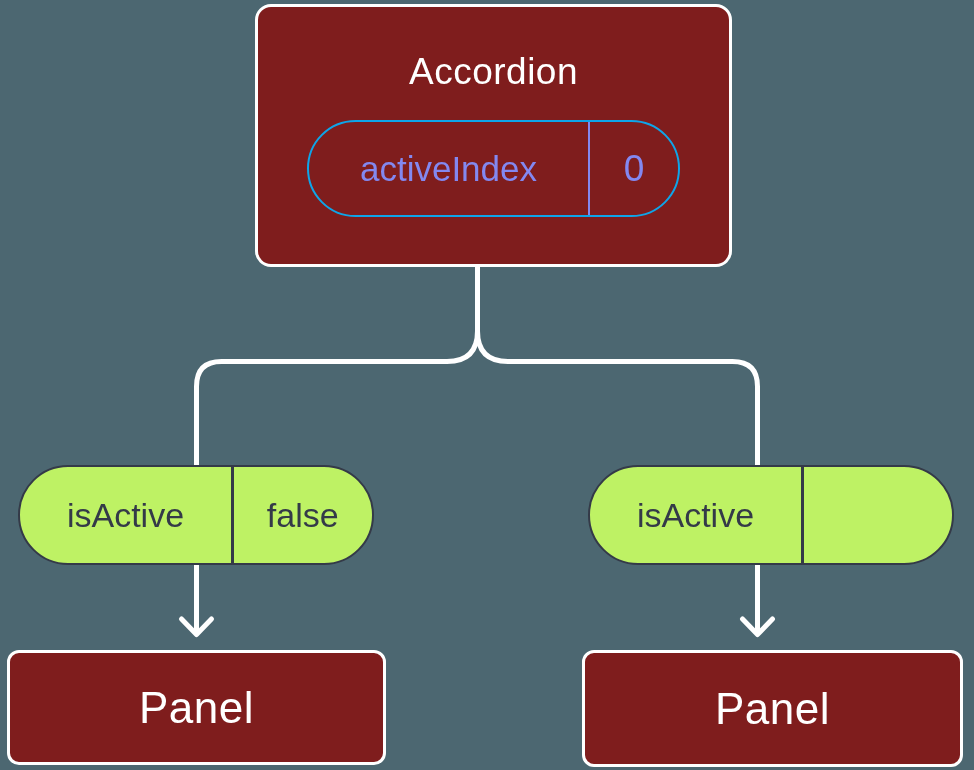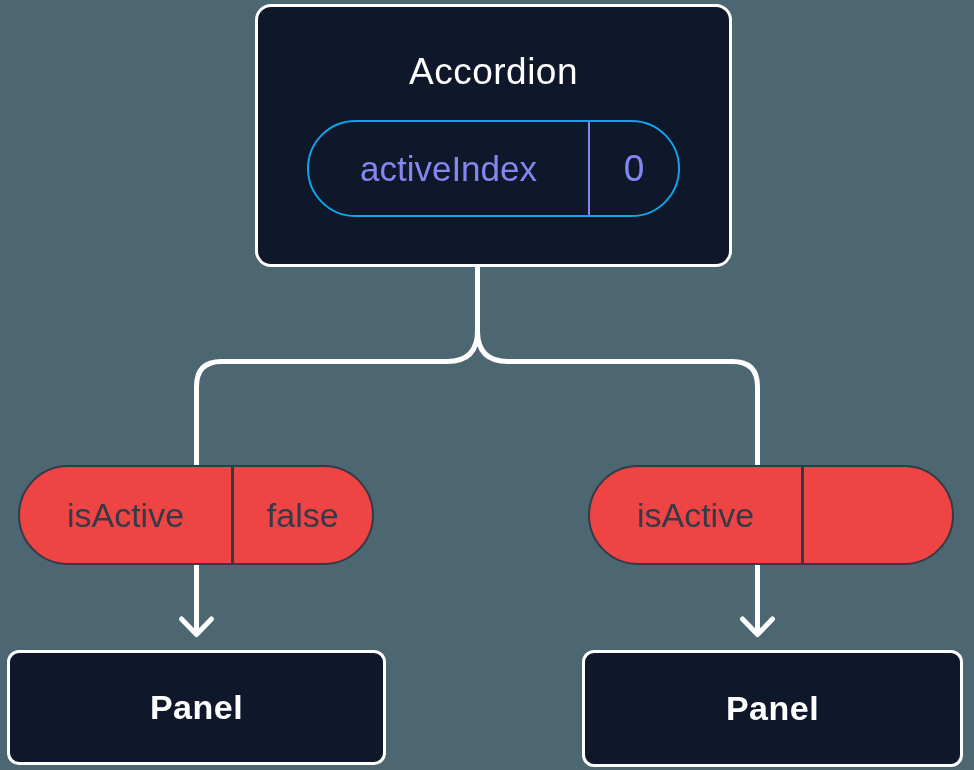--- a/index.html
+++ b/index.html
@@ -23,21 +23,21 @@
   }
   svg.connectors path {
     fill: none;
     stroke: #ffffff;
     stroke-width: 5;
     stroke-linecap: round;
     stroke-linejoin: round;
   }
   .node {
     position: absolute;
-    background: #0f172a;
+    background: #7f1d1d;
     border: 3px solid #ffffff;
     box-sizing: border-box;
     z-index: 2;
     display: flex;
     align-items: center;
     justify-content: center;
   }
   .accordion-node {
     left: 255px; top: 4px;
     width: 477px; height: 263px;
@@ -79,21 +79,21 @@
     display: flex; align-items: center; justify-content: center;
     color: #8388f0;
     font-size: 37px;
     font-weight: 400;
   }
   .prop-pill {
     position: absolute;
     top: 465px;
     height: 100px;
     box-sizing: border-box;
-    background: #ef4444;
+    background: #bef264;
     border: 2.5px solid #343a48;
     border-radius: 50px;
     display: flex;
     align-items: stretch;
     overflow: hidden;
     z-index: 2;
   }
   .prop-pill.left  { left: 18px;  width: 356px; }
   .prop-pill.right { left: 588px; width: 366px; }
   .prop-pill .pill-label {
@@ -115,22 +115,22 @@
     font-weight: 400;
   }
   .panel-node {
     top: 650px;
     border-radius: 12px;
   }
   .panel-node.left  { left: 7px;   width: 379px; height: 115px; }
   .panel-node.right { left: 582px; width: 381px; height: 117px; }
   .panel-label {
     color: #ffffff;
-    font-size: 34px;
-    font-weight: 700;
+    font-size: 44px;
+    font-weight: 400;
     letter-spacing: 0.5px;
   }
 </style>
 </head>
 <body>
 
 <div class="canvas">
 
   <svg class="connectors" viewBox="0 0 974 770">
     <path d="M477.5 265 V331 Q477.5 361.5 447 361.5 H221.5 Q196.5 361.5 196.5 386.5 V468"></path>

